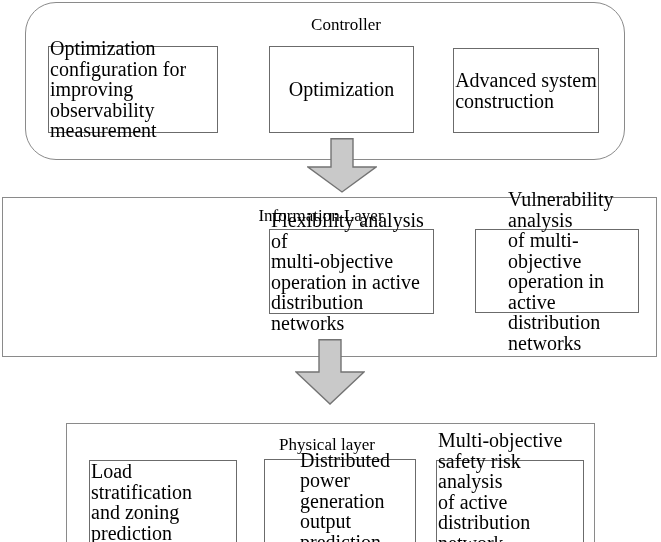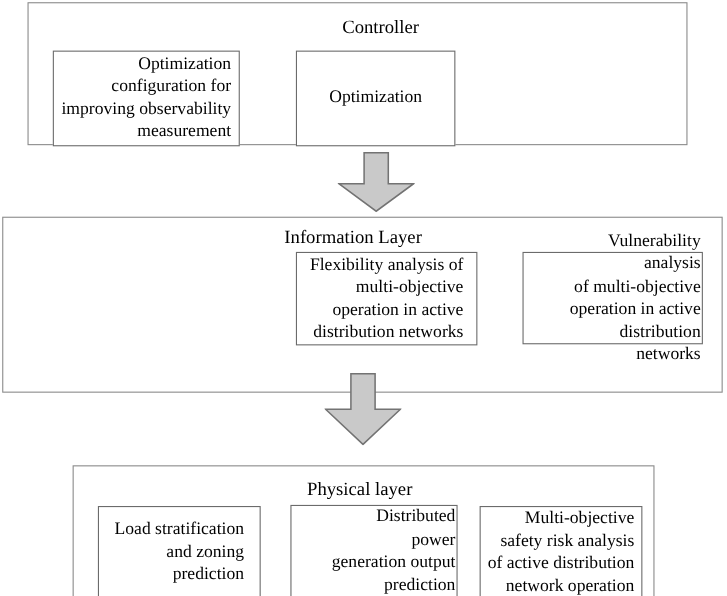--- a/index.html
+++ b/index.html
@@ -33,34 +33,34 @@
     white-space:nowrap;
   }
   .node{
     position:absolute;
     border:1px solid var(--box-border);
     box-sizing:border-box;
     background:var(--background);
     display:flex;
     align-items:center;
     justify-content:center;
-    text-align:right;
-    font-size:16px;
+    text-align:left;
+    font-size:20px;
     line-height:20.5px;
     white-space:pre-line;
     padding:1px;
   }
   .flow-arrow{position:absolute;display:block;}
   .flow-arrow polygon{
     fill:var(--arrow-fill);
     stroke:var(--arrow-stroke);
     stroke-width:1.4;
   }
   
-  #layer-controller{left:25px;top:2px;width:600px;height:130px;}
+  #layer-controller{left:25px;top:2px;width:600px;height:158px;border-radius:31px;}
   #layer-controller .layer-title{left:320px;top:13px;}
   #ctrl-box-0{left:22px;top:43px;width:170px;height:87px;}
   #ctrl-box-1{left:243px;top:43px;width:145px;height:87px;}
   #ctrl-box-2{left:427px;top:45px;width:146px;height:85px;}
   
   #layer-information{left:2px;top:197px;width:655px;height:160px;}
   #layer-information .layer-title{left:318px;top:9px;}
   #info-box-0{left:22px;top:31px;width:206px;height:83px;}
   #info-box-1{left:266px;top:31px;width:165px;height:85px;}
   #info-box-2{left:472px;top:31px;width:164px;height:84px;padding-left:32px;}
@@ -79,20 +79,22 @@
 
 <div class="canvas">
 
   <div class="layer" id="layer-controller">
     <div class="layer-title">Controller</div>
     <div class="node" id="ctrl-box-0">Optimization
 configuration for
 improving observability
 measurement</div>
     <div class="node" id="ctrl-box-1">Optimization</div>
+    <div class="node" id="ctrl-box-2">Advanced system
+construction</div>
   </div>
 
   <svg class="flow-arrow" id="arrow-1" width="70" height="55" viewBox="0 0 70 55">
     <polygon points="24,0.8 46,0.8 46,29 69,29 35,54 1,29 24,29"></polygon>
   </svg>
 
   <div class="layer" id="layer-information">
     <div class="layer-title">Information Layer</div>
     <div class="node" id="info-box-1">Flexibility analysis of
 multi-objective

